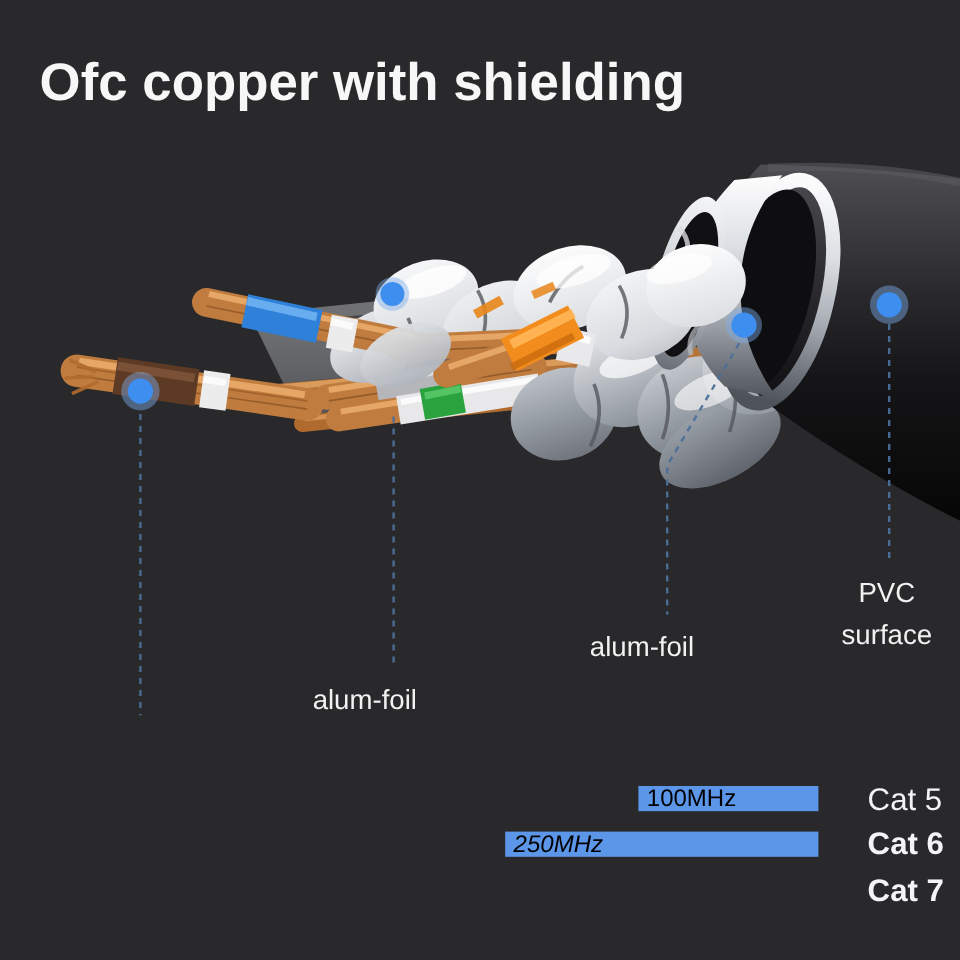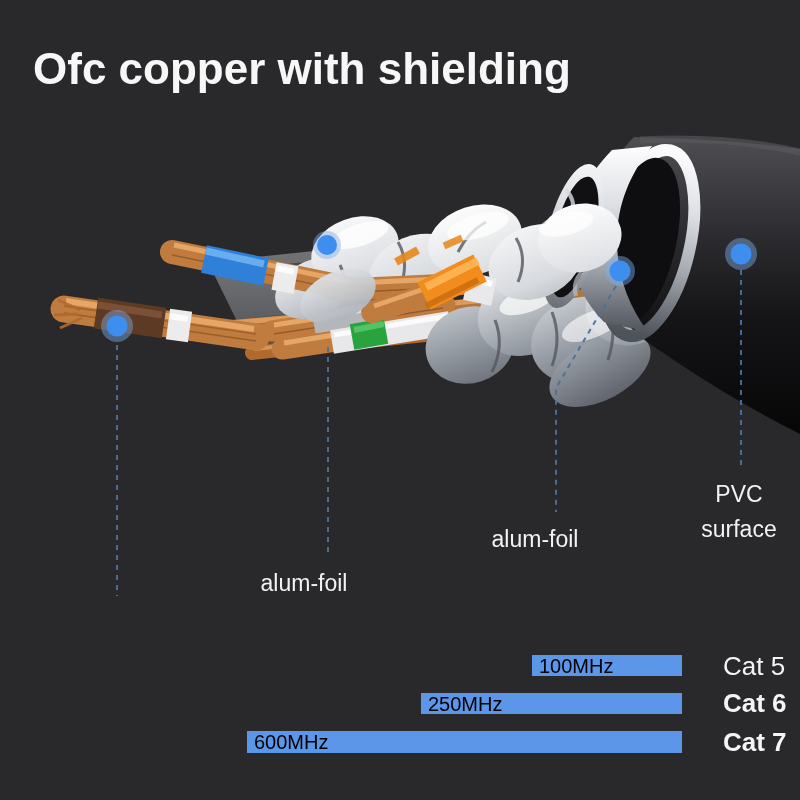--- a/index.html
+++ b/index.html
@@ -12,21 +12,21 @@
   .callout{position:absolute;color:#f2f2f3;font-size:23px;text-align:center;
            line-height:33px;width:130px;}
   .callout.tin{left:52px;top:608px;}
   .callout.alumL{left:239px;top:567px;}
   .callout.alumR{left:470px;top:523px;}
   .callout.pvc{left:674px;top:477px;line-height:35px;}
   .bar{position:absolute;height:21px;background:#5b96e9;}
   .bar .freq{display:block;padding-left:7px;font-size:20px;line-height:22px;
              color:#000000;white-space:nowrap;}
   .bar1{left:532px;top:655px;width:150px;}
-  .bar2{left:421px;top:693px;width:261px;}
+  .bar2{left:421px;top:693px;width:261px;font-style:italic;}
   .bar3{left:247px;top:731px;width:435px;height:22px;}
   .cat{position:absolute;left:691px;width:70px;color:#f3f4f6;font-size:26px;
        line-height:24px;white-space:nowrap;margin-left:32px;}
   .cat1{top:654px;} .cat2{top:691px;font-weight:bold;} .cat3{top:730px;font-weight:bold;}
 </style>
 </head>
 <body>
 
 <div class="stage">
 
@@ -216,18 +216,15 @@
   <div class="bar bar1">
     <span class="freq">100MHz</span>
   </div>
   <div class="cat cat1">Cat 5</div>
 
   <div class="bar bar2">
     <span class="freq">250MHz</span>
   </div>
   <div class="cat cat2">Cat 6</div>
 
-  <div class="bar bar3">
-    <span class="freq">600MHz</span>
-  </div>
   <div class="cat cat3">Cat 7</div>
 
 </div>
 
 </body></html>

